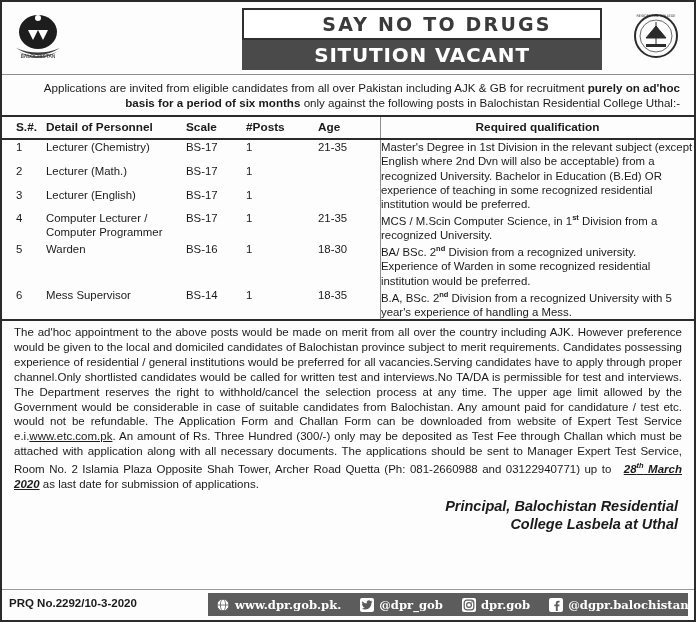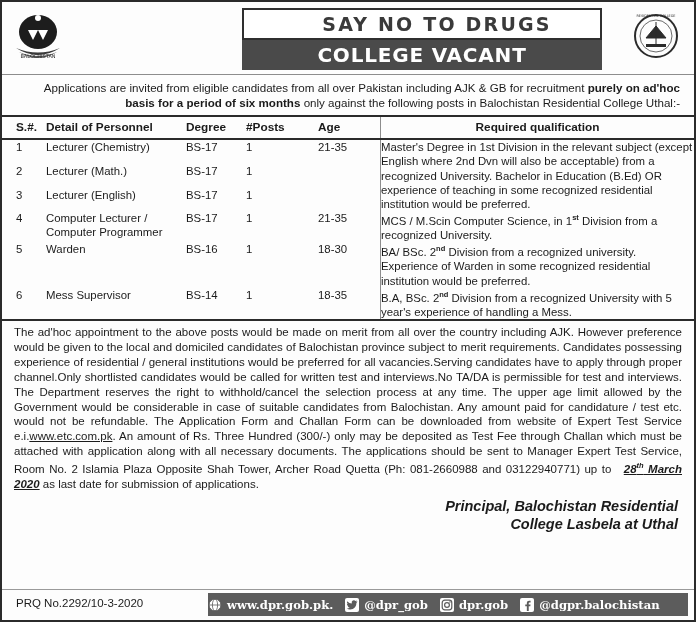--- a/index.html
+++ b/index.html
@@ -110,31 +110,32 @@
     font-size:14.5px;line-height:18px;
     font-weight:700;font-style:italic;
   }
 
   
   .footer{
     position:absolute;left:0;right:0;bottom:0;height:30px;
     border-top:1px solid #9a9a9a;
   }
   .prq{
-    position:absolute;left:14px;top:7px;
-    font-size:11.5px;font-weight:400;
+    position:absolute;left:7px;top:7px;
+    font-size:11.5px;font-weight:700;
   }
   .social{
     position:absolute;left:206px;right:6px;top:3px;height:23px;
     background:#5c5c5c;
     display:flex;align-items:center;
     color:#ffffff;
     font-family:"DejaVu Serif", serif;
     font-size:11.6px;font-weight:700;
-    gap:0;
+    padding-left:8px;
+    gap:7px;
   }
   .sitem{display:flex;align-items:center;gap:5px;margin-right:12px;}
   .sicon{
     width:14px;height:14px;display:inline-flex;
     align-items:center;justify-content:center;
     flex:0 0 auto;
   }
   .sicon.box{background:#ffffff;color:#5c5c5c;border-radius:2px;font-size:10px;}
   .sicon svg{display:block;}
 </style>
@@ -154,21 +155,21 @@
         <path d="M9 44 q19 12 38 0 q-19 8 -38 0 z" fill="#5a5a5a"></path>
         <text x="28" y="50" font-size="5" fill="#2a2a2a" text-anchor="middle" font-family="DejaVu Sans">BALOCHISTAN</text>
       </svg>
     </div>
 
     <div class="drugs-box">
       <span>SAY NO TO DRUGS</span>
     </div>
 
     <div class="vacant-bar">
-      <span>COLLEGE VACANT</span>
+      <span>SITUTION VACANT</span>
     </div>
 
     <div class="logo logo-right">
       <svg viewBox="0 0 56 60" aria-hidden="true">
         <circle cx="28" cy="28" r="21" fill="none" stroke="#2b2b2b" stroke-width="2"></circle>
         <circle cx="28" cy="28" r="16" fill="none" stroke="#6a6a6a" stroke-width="1"></circle>
         <path d="M28 14 L28 36 M28 18 L38 30 L28 30 Z M28 18 L18 30 L28 30 Z" fill="#2b2b2b" stroke="#2b2b2b" stroke-width="1"></path>
         <rect x="18" y="36" width="20" height="3" fill="#2b2b2b"></rect>
         <text x="28" y="9" font-size="3.4" fill="#2b2b2b" text-anchor="middle" font-family="DejaVu Sans">RESIDENTIAL COLLEGE</text>
       </svg>
@@ -178,21 +179,21 @@
   <div class="intro">
     <span>Applications are invited from eligible candidates from all over Pakistan including AJK &amp; GB for recruitment </span><b>purely on ad'hoc basis for a period of six months</b><span> only against the following posts in Balochistan Residential College Uthal:-</span>
   </div>
 
   <div class="tablewrap">
     <table class="posts">
       <thead>
         <tr>
           <th class="c-sn">S.#.</th>
           <th class="c-det">Detail of Personnel</th>
-          <th class="c-scale">Degree</th>
+          <th class="c-scale">Scale</th>
           <th class="c-posts">#Posts</th>
           <th class="c-age">Age</th>
           <th class="c-qual">Required qualification</th>
         </tr>
       </thead>
       <tbody>
 
         <tr class="rowtop">
           <td class="c-sn">1</td>
           <td class="c-det">Lecturer (Chemistry)</td>

